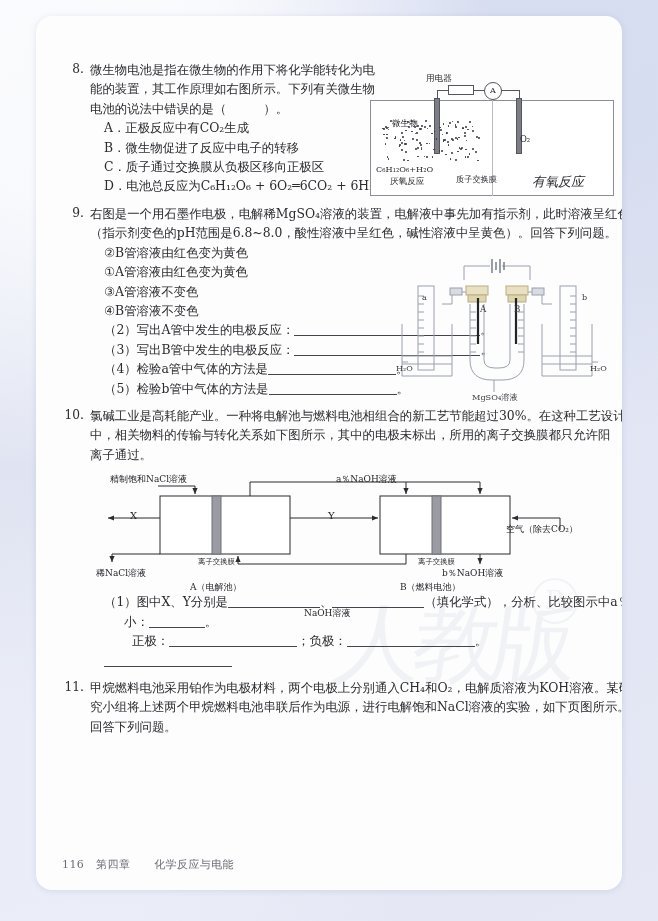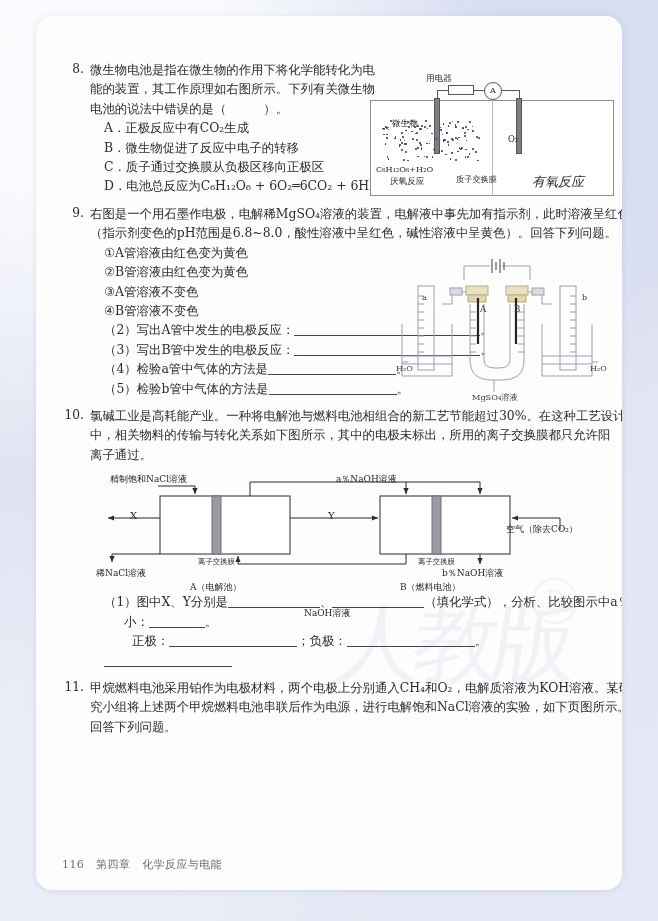--- a/index.html
+++ b/index.html
@@ -171,21 +171,21 @@
     font-size: 8.2px;
     color: #2b2b30;
     white-space: nowrap;
     font-family: "DejaVu Serif", serif;
   }
   .fig8 .lbl-appliance { left: 58px; top: 7px; font-size: 8.6px; }
   .fig8 .lbl-micro     { left: 24px; top: 52px; font-size: 8.6px; }
   .fig8 .lbl-formula   { left: 8px;  top: 98px; font-size: 8.2px; }
   .fig8 .lbl-anaer     { left: 22px; top: 110px; font-size: 8.6px; }
   .fig8 .lbl-membrane  { left: 88px; top: 108px; font-size: 8.2px; }
-  .fig8 .lbl-o2        { left: 140px; top: 68px; font-size: 8.4px; text-align: right; }
+  .fig8 .lbl-o2        { left: 152px; top: 68px; font-size: 8.4px; text-align: right; }
   .fig8 .lbl-aer       { left: 164px; top: 110px; font-size: 13px; font-style: italic; }
   .fig8 .dots { position: absolute; left: 12px; top: 58px; width: 104px; height: 42px; }
   .fig8 .dots i {
     position: absolute;
     width: 1.8px; height: 1.8px;
     background: #3a3a42;
     border-radius: 50%;
   }
 
   
@@ -232,21 +232,21 @@
   .footer {
     position: absolute;
     left: 26px;
     bottom: 18px;
     font-size: 11px;
     color: #6e6e78;
     letter-spacing: .4px;
     font-family: "DejaVu Serif", serif;
   }
   .footer .pg { margin-right: 8px; }
-  .footer .ch { margin-right: 8px; text-align: center; }
+  .footer .ch { margin-right: 20px; text-align: center; }
 </style>
 </head>
 <body>
 
 <div class="bg-blobs"></div>
 
 <div class="page">
 
   <div class="watermark">
     <div class="wm-text">人教版</div>
@@ -408,22 +408,22 @@
         <div class="lbl lbl-o2">O₂</div>
         <div class="lbl lbl-aer">有氧反应</div>
       </div>
     </div>
 
     <div class="q" style="margin-top:4px; min-height:190px;">
       <div class="q-num">9.</div>
       <div class="q-body">
         <div class="ln">右图是一个用石墨作电极，电解稀MgSO₄溶液的装置，电解液中事先加有指示剂，此时溶液呈红色</div>
         <div class="ln">（指示剂变色的pH范围是6.8~8.0，酸性溶液中呈红色，碱性溶液中呈黄色）。回答下列问题。</div>
+        <div class="ln indent">②B管溶液由红色变为黄色</div>
         <div class="ln indent">①A管溶液由红色变为黄色</div>
-        <div class="ln indent">②B管溶液由红色变为黄色</div>
         <div class="ln indent">③A管溶液不变色</div>
         <div class="ln indent">④B管溶液不变色</div>
         <div class="ln indent"><span>（2）写出A管中发生的电极反应：</span><span class="blank-xl"></span><span>。</span></div>
         <div class="ln indent"><span>（3）写出B管中发生的电极反应：</span><span class="blank-xl"></span><span>。</span></div>
         <div class="ln indent"><span>（4）检验a管中气体的方法是</span><span class="blank-l"></span><span>。</span></div>
         <div class="ln indent"><span>（5）检验b管中气体的方法是</span><span class="blank-l"></span><span>。</span></div>
       </div>
 
       <div class="fig9" style="top:48px;">
         <svg width="226" height="152" viewBox="0 0 226 152">

